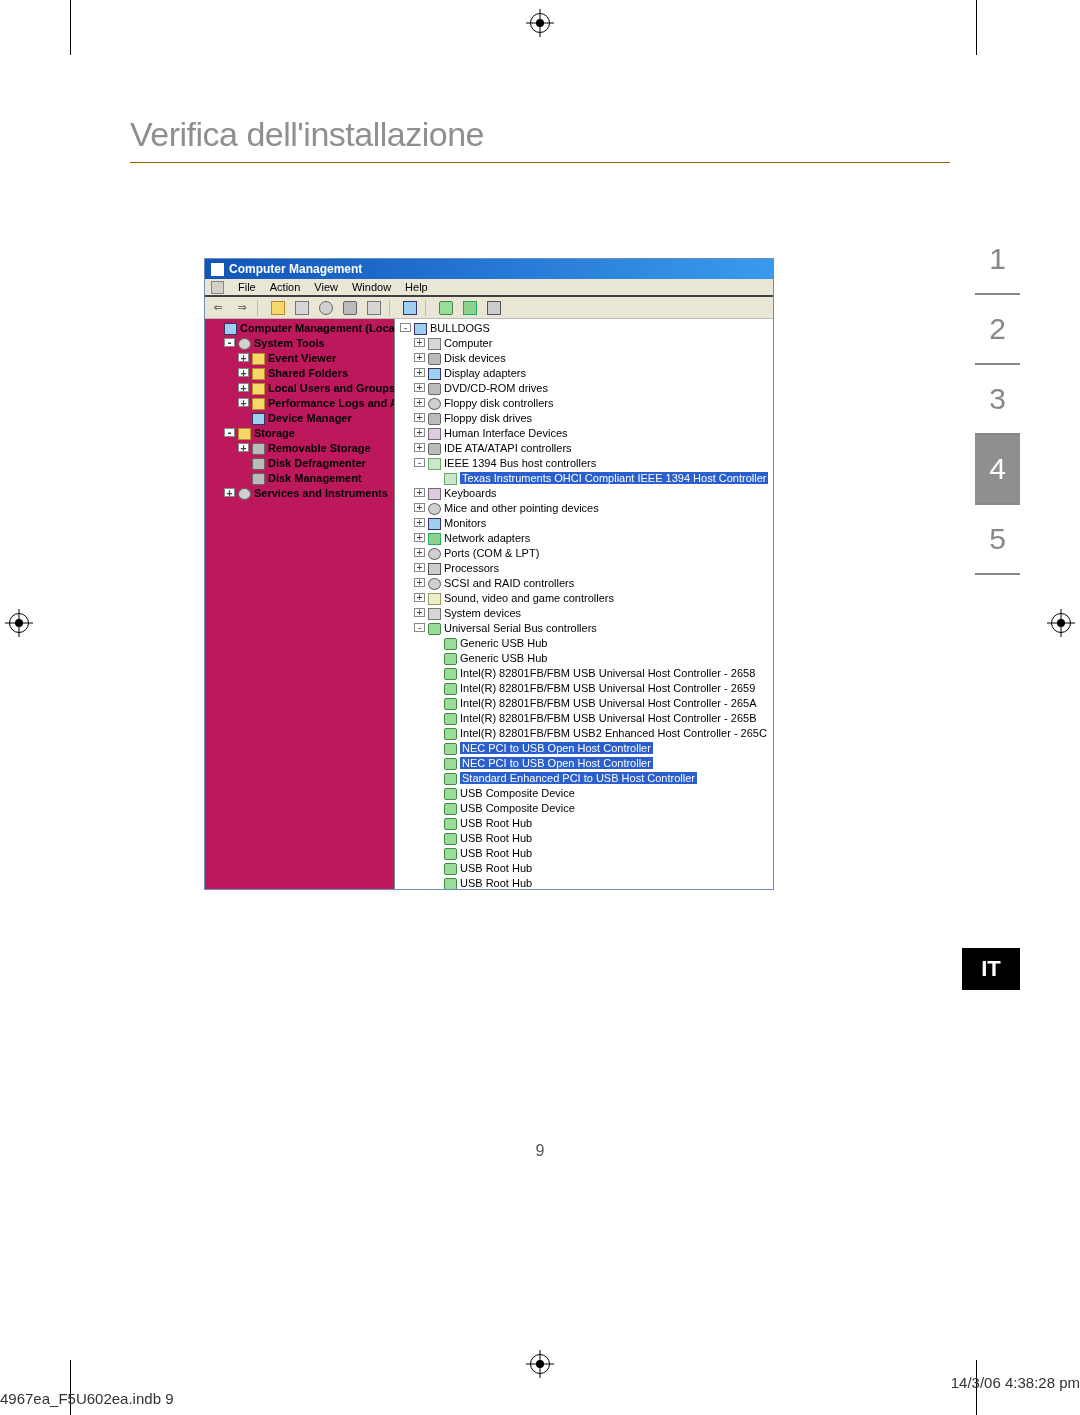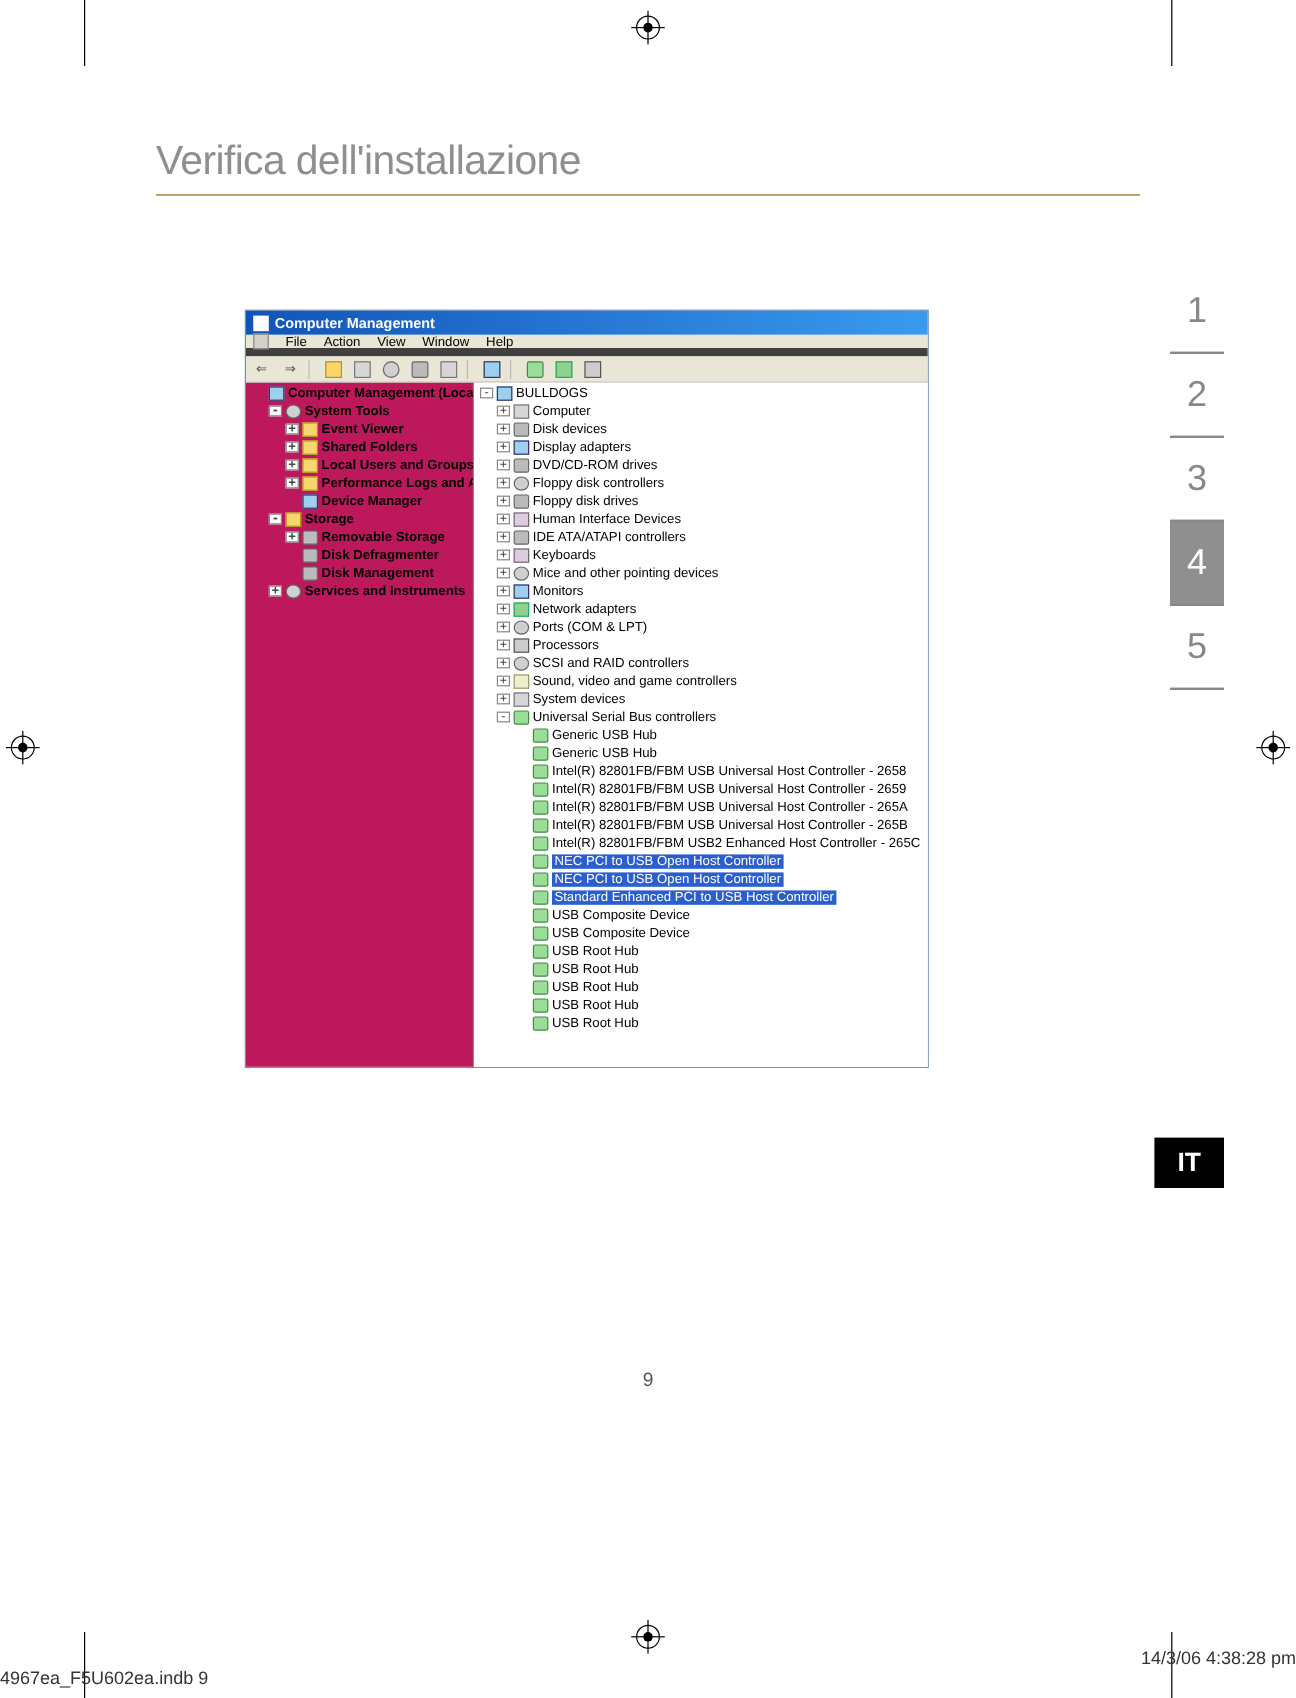--- a/index.html
+++ b/index.html
@@ -109,21 +109,21 @@
     color:#fff;
     font-weight:bold;
     font-size:12px;
     padding:3px 6px;
     display:flex;align-items:center;gap:5px;
   }
   .win-titlebar .ico { width:13px;height:13px;background:#fff;display:inline-block;}
   .win-menubar {
     height:18px;
     background:#eae6d6;
-    border-bottom:7px solid #404040;
+    border-bottom:2px solid #404040;
     display:flex;align-items:center;gap:14px;
     padding:0 6px;
     font-size:11px;
   }
   .win-menubar .mico{width:13px;height:13px;background:#d4d0c8;display:inline-block;border:1px solid #888;}
   .win-toolbar {
     height:22px;
     background:#eae6d6;
     border-bottom:1px solid #bbb;
     display:flex;align-items:center;gap:6px;
@@ -288,20 +288,27 @@
           <ul id="cats1">
               <li><span class="exp">+</span><span class="nico ic-comp"></span><span>Computer</span></li>
               <li><span class="exp">+</span><span class="nico ic-disk"></span><span>Disk devices</span></li>
               <li><span class="exp">+</span><span class="nico ic-mon"></span><span>Display adapters</span></li>
               <li><span class="exp">+</span><span class="nico ic-disk"></span><span>DVD/CD-ROM drives</span></li>
               <li><span class="exp">+</span><span class="nico ic-gear"></span><span>Floppy disk controllers</span></li>
               <li><span class="exp">+</span><span class="nico ic-disk"></span><span>Floppy disk drives</span></li>
               <li><span class="exp">+</span><span class="nico ic-kbd"></span><span>Human Interface Devices</span></li>
               <li><span class="exp">+</span><span class="nico ic-disk"></span><span>IDE ATA/ATAPI controllers</span></li>
             </ul>
+          <ul>
+            <li><span class="exp">-</span><span class="nico ic-bus"></span><span>IEEE 1394 Bus host controllers</span>
+              <ul>
+                  <li class="leaf"><span class="noexp"></span><span class="nico ic-bus"></span><span class="sel">Texas Instruments OHCI Compliant IEEE 1394 Host Controller</span></li>
+                </ul>
+            </li>
+          </ul>
           <ul id="cats2">
               <li><span class="exp">+</span><span class="nico ic-kbd"></span><span>Keyboards</span></li>
               <li><span class="exp">+</span><span class="nico ic-gear"></span><span>Mice and other pointing devices</span></li>
               <li><span class="exp">+</span><span class="nico ic-mon"></span><span>Monitors</span></li>
               <li><span class="exp">+</span><span class="nico ic-net"></span><span>Network adapters</span></li>
               <li><span class="exp">+</span><span class="nico ic-gear"></span><span>Ports (COM &amp; LPT)</span></li>
               <li><span class="exp">+</span><span class="nico ic-cpu"></span><span>Processors</span></li>
               <li><span class="exp">+</span><span class="nico ic-gear"></span><span>SCSI and RAID controllers</span></li>
               <li><span class="exp">+</span><span class="nico ic-snd"></span><span>Sound, video and game controllers</span></li>
               <li><span class="exp">+</span><span class="nico ic-comp"></span><span>System devices</span></li>

